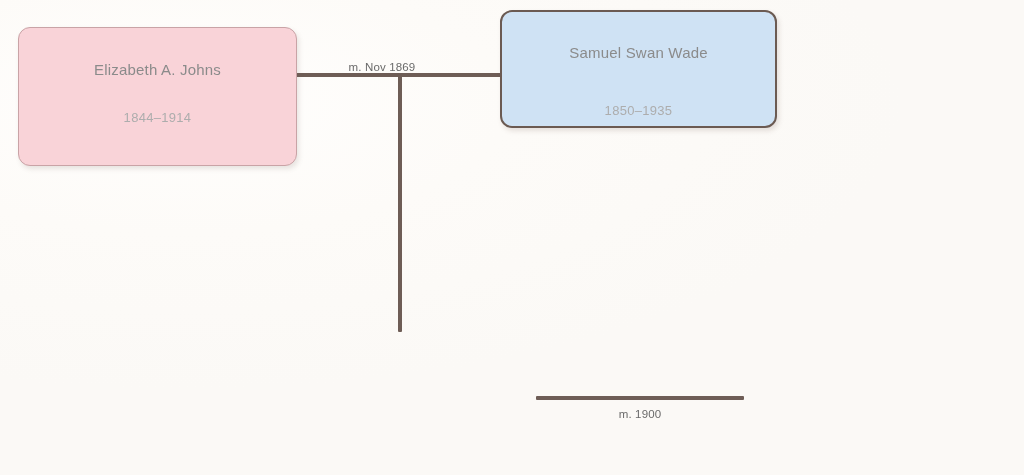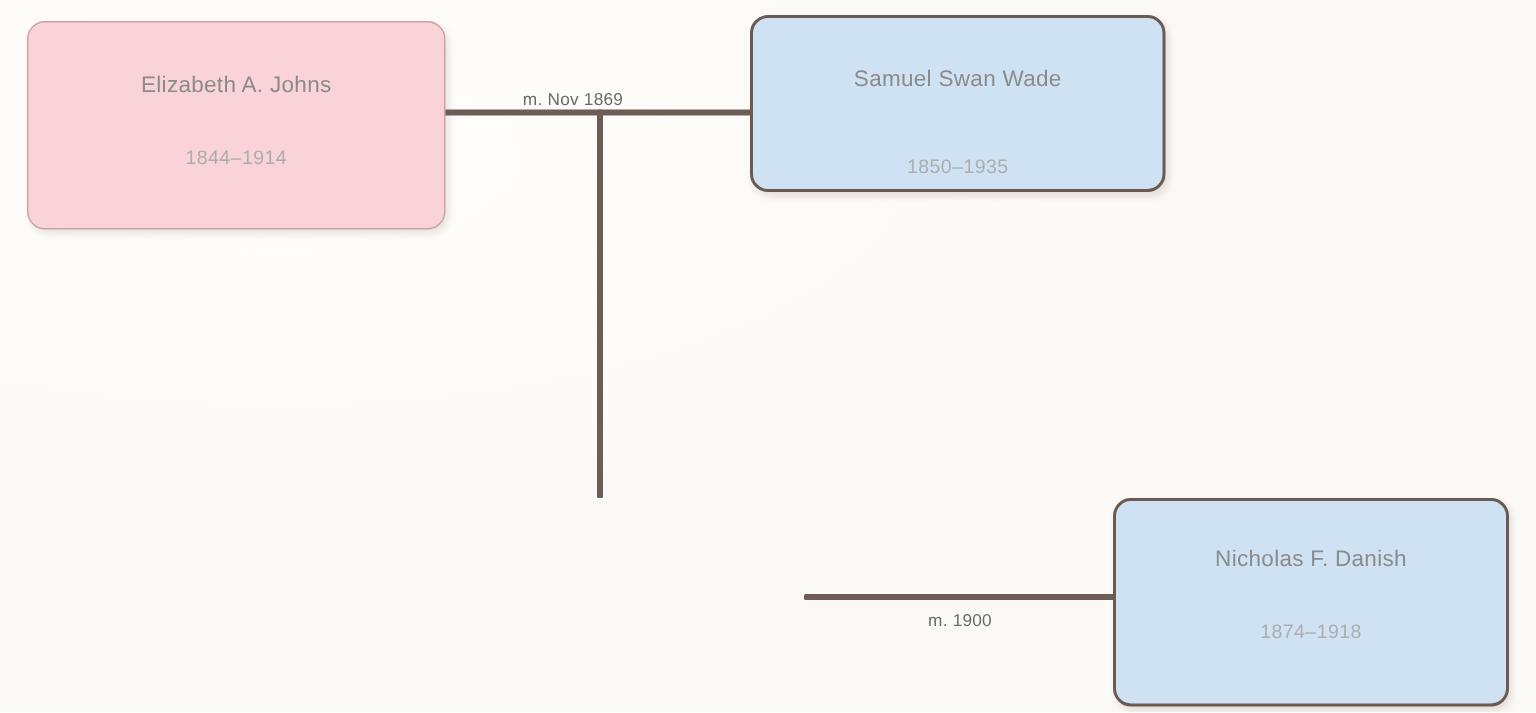--- a/index.html
+++ b/index.html
@@ -86,29 +86,25 @@
   <div class="conn h" style="left:296px; top:73px; width:206px;"></div>
 
   <div class="conn v" style="left:398px; top:73px; height:259px;"></div>
 
   <div class="conn h" style="left:536px; top:396px; width:208px;"></div>
 
   <div class="marriage-label" style="left:312px; top:61px; width:140px;">m. Nov 1869</div>
 
   <div class="marriage-label" style="left:570px; top:408px; width:140px;">m. 1900</div>
 
-  <div class="person female" style="left:18px; top:14px; width:279px; height:139px;">
+  <div class="person female" style="left:18px; top:27px; width:279px; height:139px;">
     <div class="name" style="margin-top:33px;">Elizabeth A. Johns</div>
     <div class="dates" style="margin-top:32px;">1844–1914</div>
   </div>
 
   <div class="person male" style="left:500px; top:10px; width:277px; height:118px;">
     <div class="name" style="margin-top:32px;">Samuel Swan Wade</div>
     <div class="dates" style="margin-top:42px;">1850–1935</div>
   </div>
 
 
-  <div class="person male" style="left:742px; top:332px; width:264px; height:139px;">
-    <div class="name" style="margin-top:30px;">Nicholas F. Danish</div>
-    <div class="dates" style="margin-top:32px;">1874–1918</div>
-  </div>
 
 </div>
 
 </body></html>

